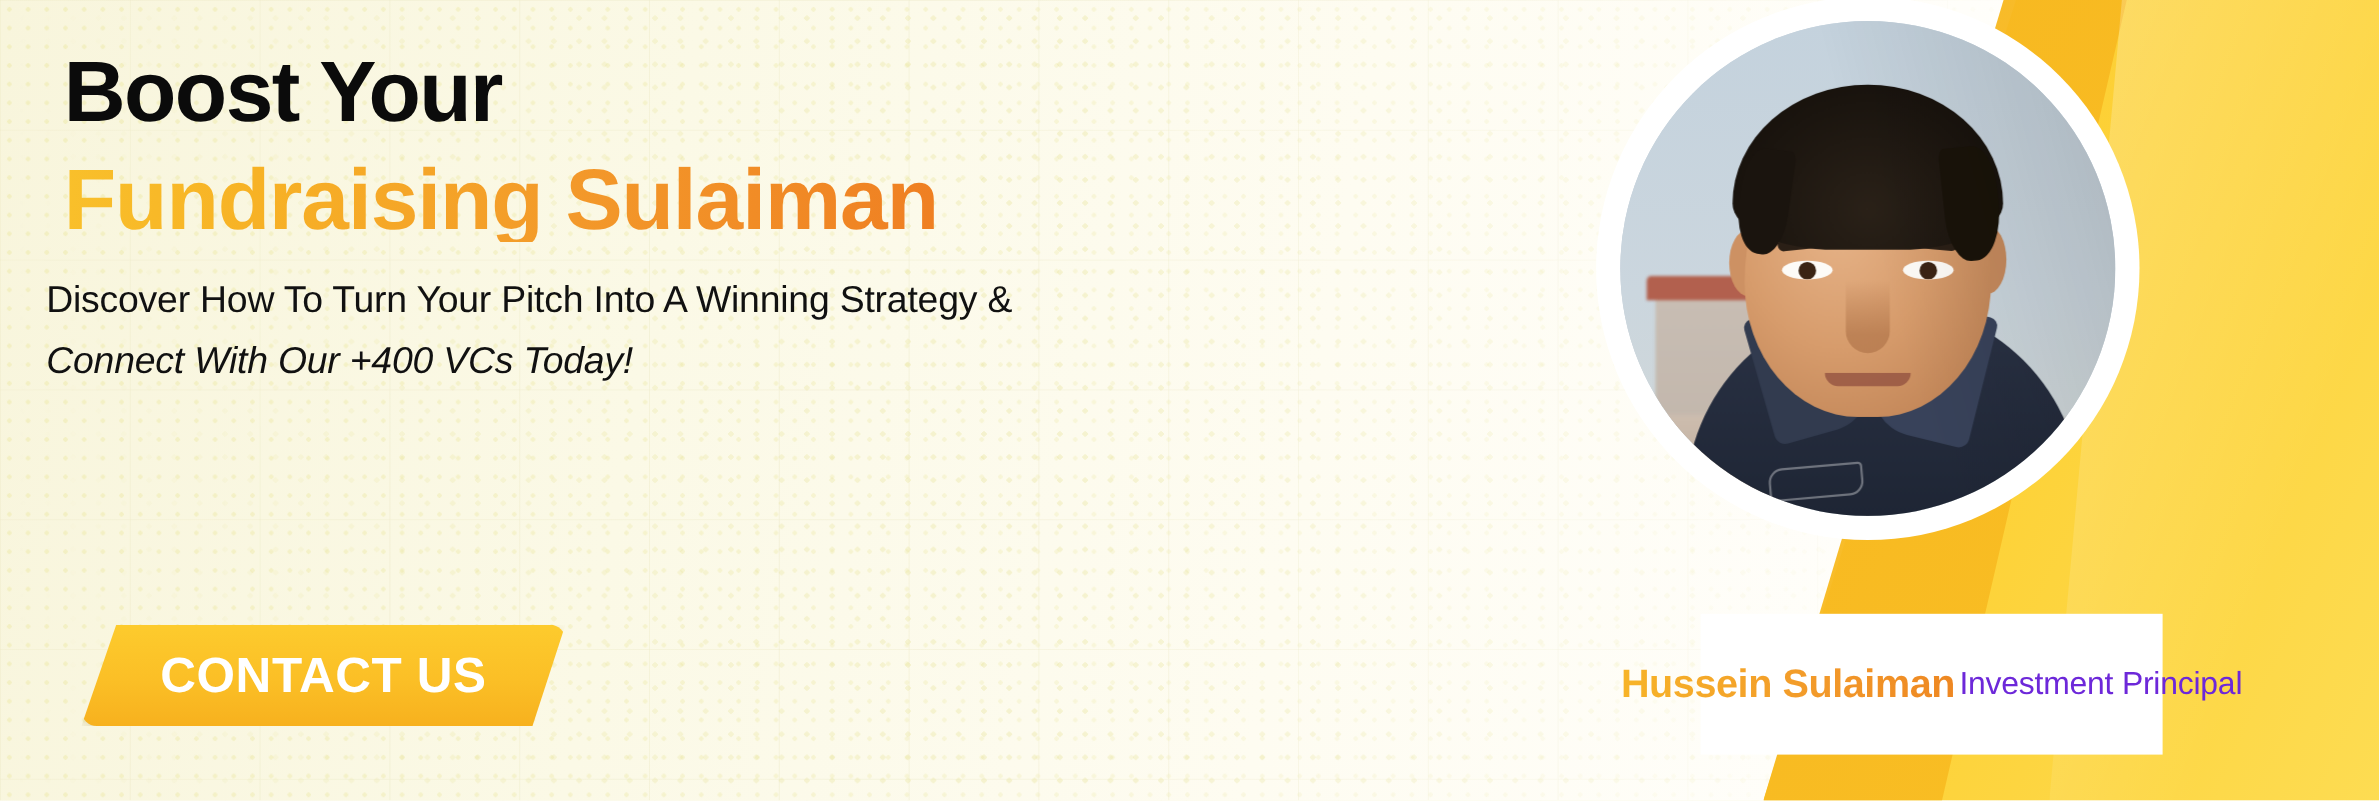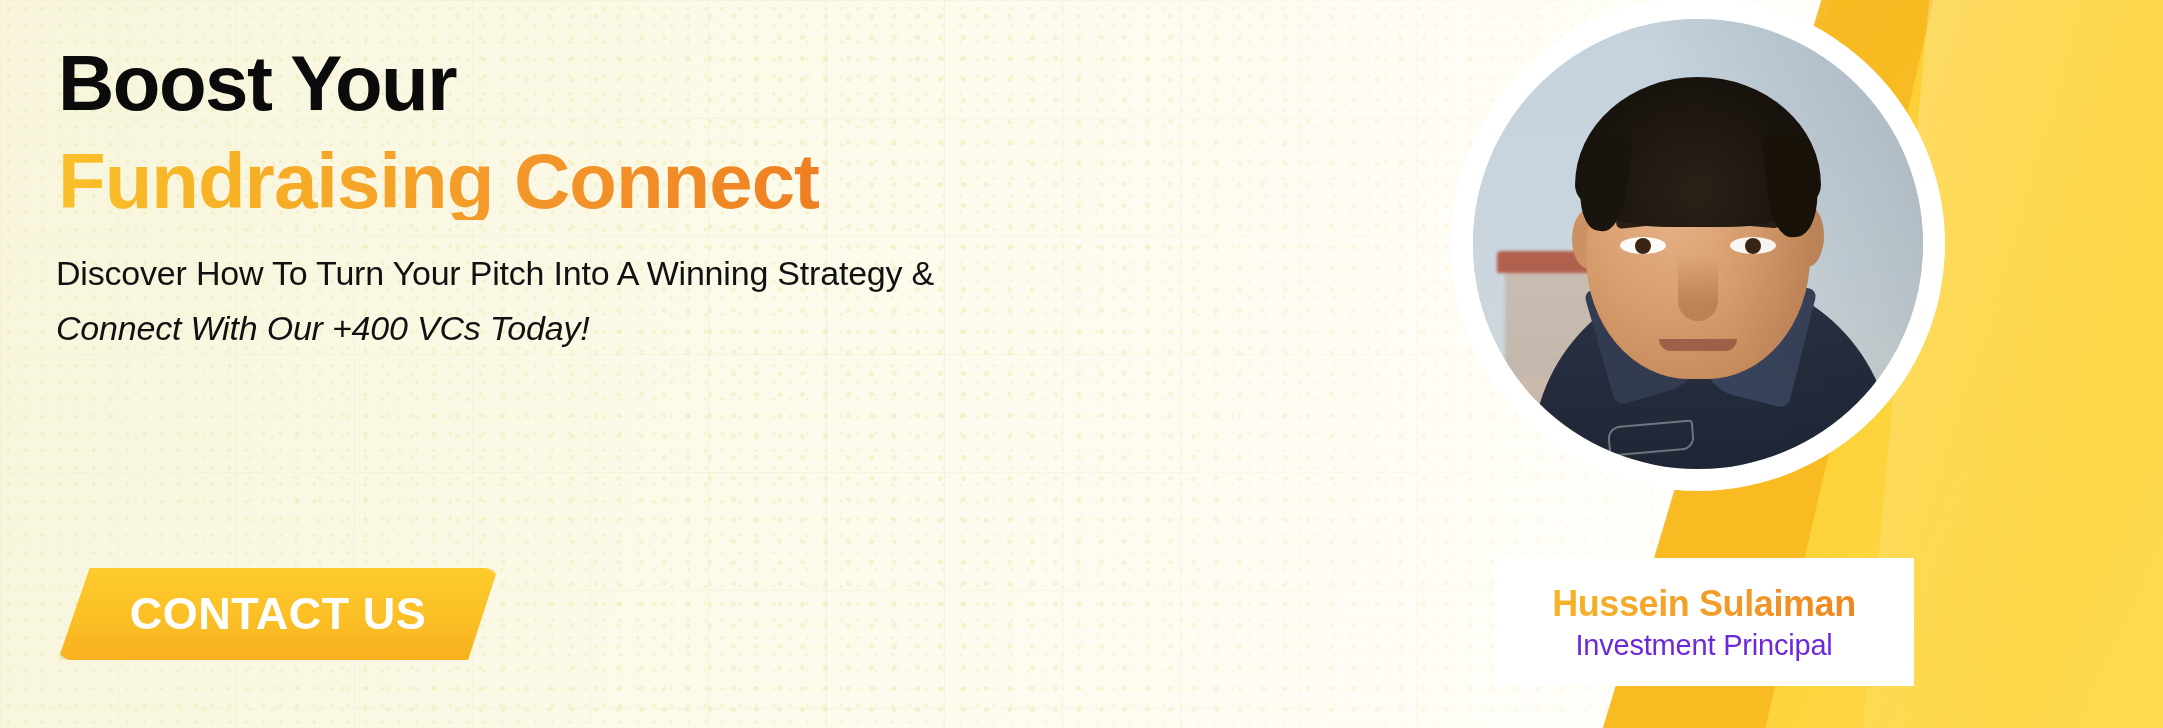--- a/index.html
+++ b/index.html
@@ -189,48 +189,48 @@
   }
   .headline2{
     position:absolute; left:58px; top:142px;
     font-size:78px; line-height:1; font-weight:700; letter-spacing:-1px;
     white-space:nowrap;
     background:linear-gradient(95deg,#F9C02B 0%,#F7B225 22%,#F3992A 58%,#EF7F22 100%);
     -webkit-background-clip:text; background-clip:text;
     color:transparent; -webkit-text-fill-color:transparent;
   }
   .sub{
-    position:absolute; left:56px; top:246px;
+    position:absolute; left:42px; top:246px;
     width:1010px;
     font-size:34px; line-height:1.62; font-weight:400; color:#111111;
     letter-spacing:-.2px;
   }
   .sub .l2{display:block;font-style:italic;}
 
   
   .cta{
-    position:absolute; left:58px; top:568px;
+    position:absolute; left:74px; top:568px;
     width:440px; height:92px;
     border:0; padding:0; cursor:pointer;
     background:linear-gradient(180deg,#FDCB2D 0%,#FBBF26 55%,#F7B11E 100%);
     clip-path:polygon(7.2% 0%, 100% 0%, 93.2% 100%, 0% 100%);
     border-radius:14px;
     color:#ffffff;
     font-family:"Liberation Sans","DejaVu Sans",sans-serif;
     font-size:45px; font-weight:700; letter-spacing:.5px;
     display:flex; align-items:center; justify-content:center;
     filter:drop-shadow(0 4px 6px rgba(150,120,20,.22));
   }
 
   
   .namecard{
-    position:absolute; left:1494px; top:558px;
+    position:absolute; left:1546px; top:558px;
     width:420px; height:128px;
     background:#FFFFFF;
-    display:flex; flex-direction:column; align-items:center; justify-content:center;
+    display:flex; flex-direction:row; align-items:center; justify-content:center;
     gap:4px;
   }
   .nc-name{
     font-size:36px; font-weight:700; letter-spacing:-.4px;
     background:linear-gradient(95deg,#F7B428 0%,#F2992A 60%,#EE8722 100%);
     -webkit-background-clip:text; background-clip:text;
     color:transparent; -webkit-text-fill-color:transparent;
     white-space:nowrap;
   }
   .nc-role{
@@ -273,21 +273,21 @@
       <div class="ph-eyeL"></div>
       <div class="ph-eyeR"></div>
       <div class="ph-nose"></div>
       <div class="ph-mouth"></div>
       <div class="ph-hair"></div>
       <div class="ph-shadow"></div>
     </div>
   </div>
 
   <div class="headline1">Boost Your</div>
-  <div class="headline2">Fundraising Connect</div>
+  <div class="headline2">Fundraising Sulaiman</div>
 
   <div class="sub">
     <span class="l1">Discover How To Turn Your Pitch Into A Winning Strategy &amp;</span>
     <span class="l2">Connect With Our +400 VCs Today!</span>
   </div>
 
   <button class="cta">CONTACT US</button>
 
   <div class="namecard">
     <div class="nc-name">Hussein Sulaiman</div>

